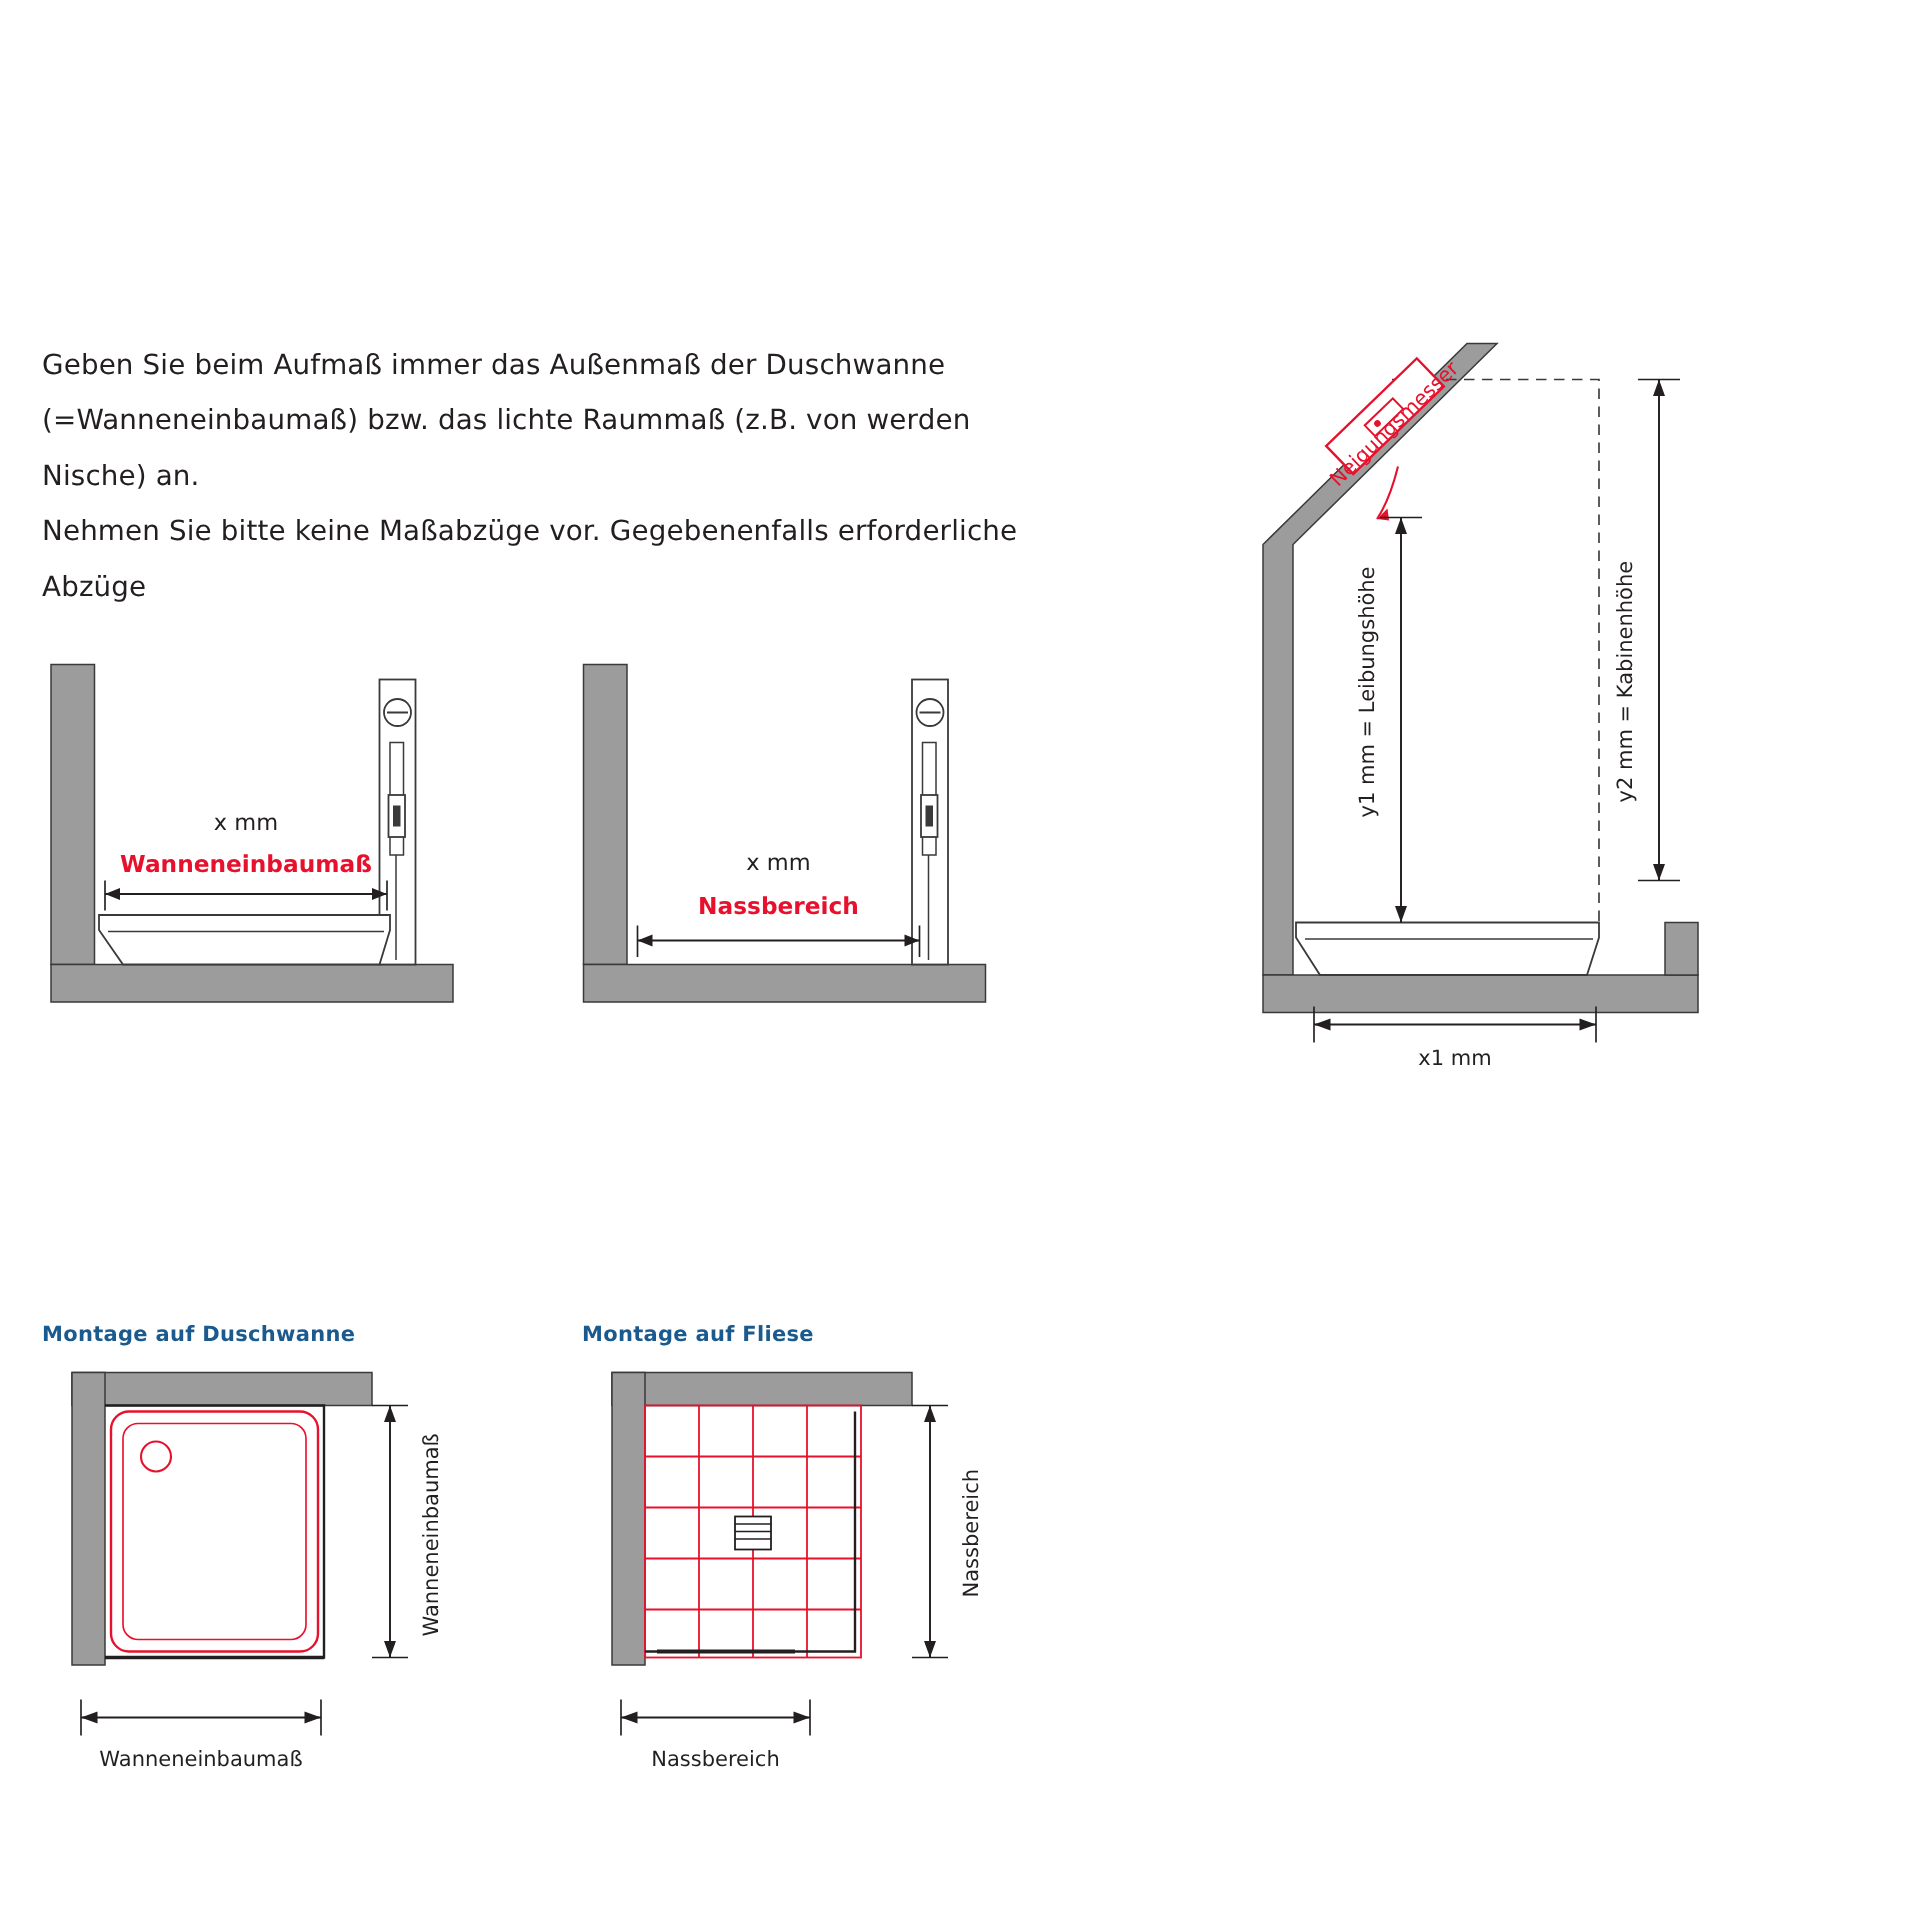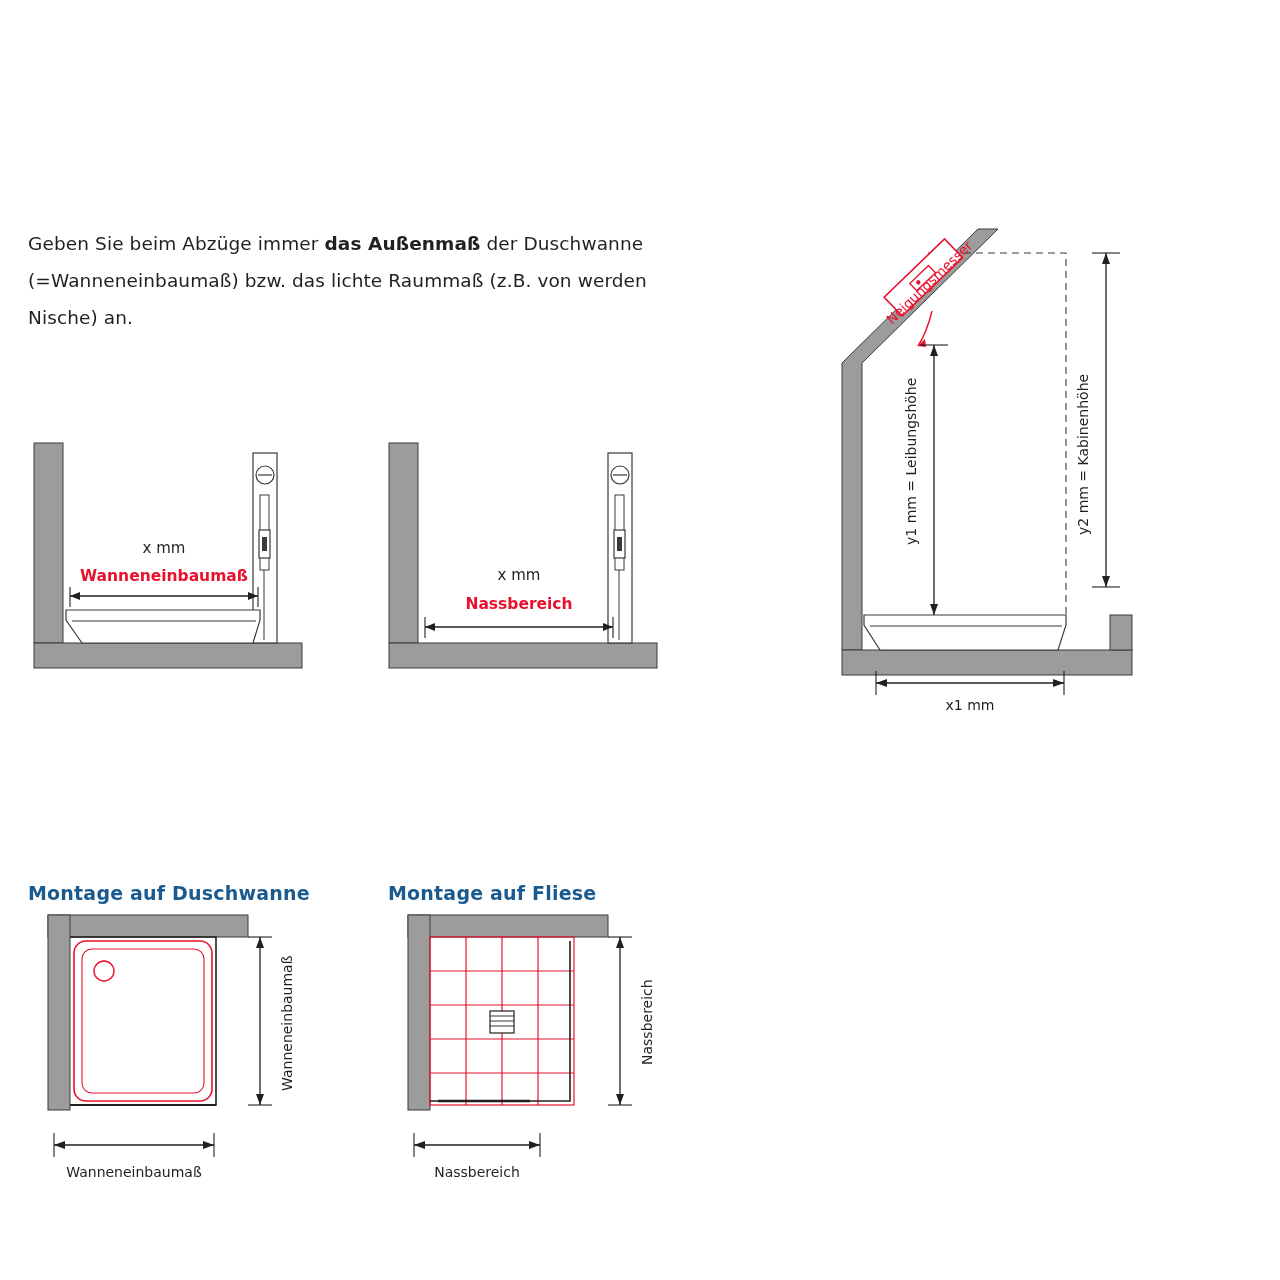--- a/index.html
+++ b/index.html
@@ -26,49 +26,52 @@
   .intro {
     position: absolute;
     left: 28px;
     top: 225px;
     width: 690px;
     font-size: 18.5px;
     line-height: 37px;
     color: #231f20;
     letter-spacing: 0.1px;
   }
-  .intro b { font-weight: bold; }
+  .intro b { font-weight: normal; }
 
   
   .fig { position: absolute; }
 
   
   .sec-head {
     position: absolute;
-    font-size: 19px;
+    font-size: 14px;
     font-weight: bold;
     color: #1b5a8e;
     letter-spacing: 0.2px;
   }
   #head-duschwanne { left: 28px; top: 882px; }
   #head-fliese { left: 388px; top: 882px; }
 
   
   svg text { font-family: "DejaVu Sans", sans-serif; }
 </style>
 </head>
 <body>
 
 <div class="page">
 
   <div class="intro">
     <div>
-      <span>Geben Sie beim Abzüge immer </span><b>das Außenmaß</b><span> der Duschwanne</span>
+      <span>Geben Sie beim Aufmaß immer </span><b>das Außenmaß</b><span> der Duschwanne</span>
     </div>
     <div>(=Wanneneinbaumaß) bzw. das lichte Raummaß (z.B. von werden Nische) an.</div>
+    <div>
+      <span>Nehmen Sie bitte </span><b>keine Maßabzüge</b><span> vor. Gegebenenfalls erforderliche Abzüge</span>
+    </div>
   </div>
 
   <svg class="fig" id="fig-tray-section" style="left:20px; top:435px;" width="300" height="245" viewBox="0 0 300 245">
 
     <rect x="14" y="8" width="29" height="200" fill="#9c9c9c" stroke="#3a3a3a" stroke-width="1"></rect>
 
     <rect x="14" y="208" width="268" height="25" fill="#9c9c9c" stroke="#3a3a3a" stroke-width="1"></rect>
 
     <rect x="233" y="18" width="24" height="190" fill="#ffffff" stroke="#3a3a3a" stroke-width="1.2"></rect>
 

